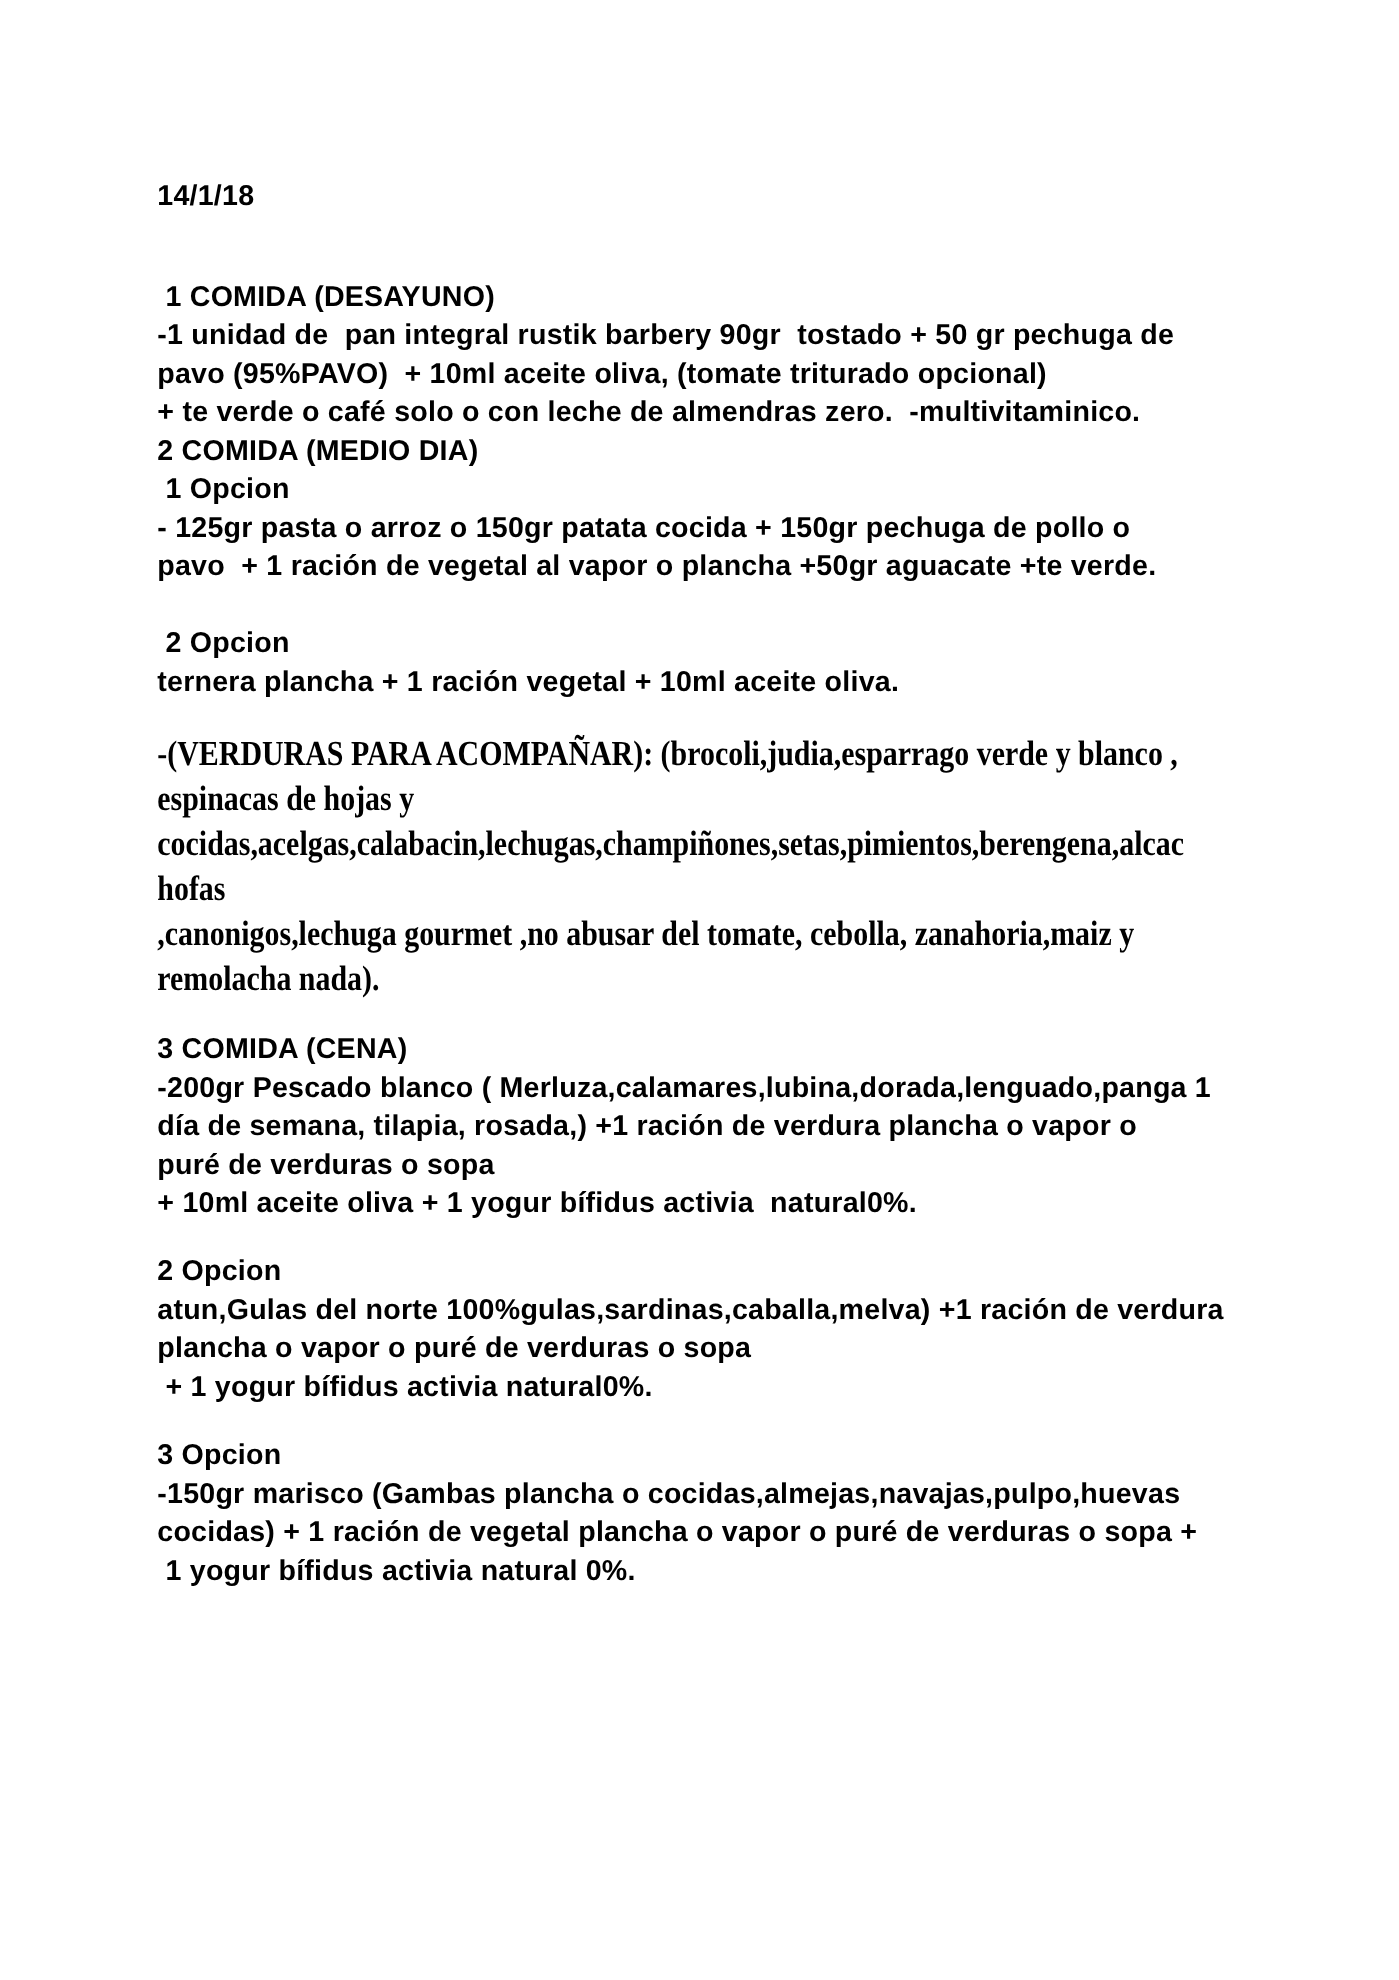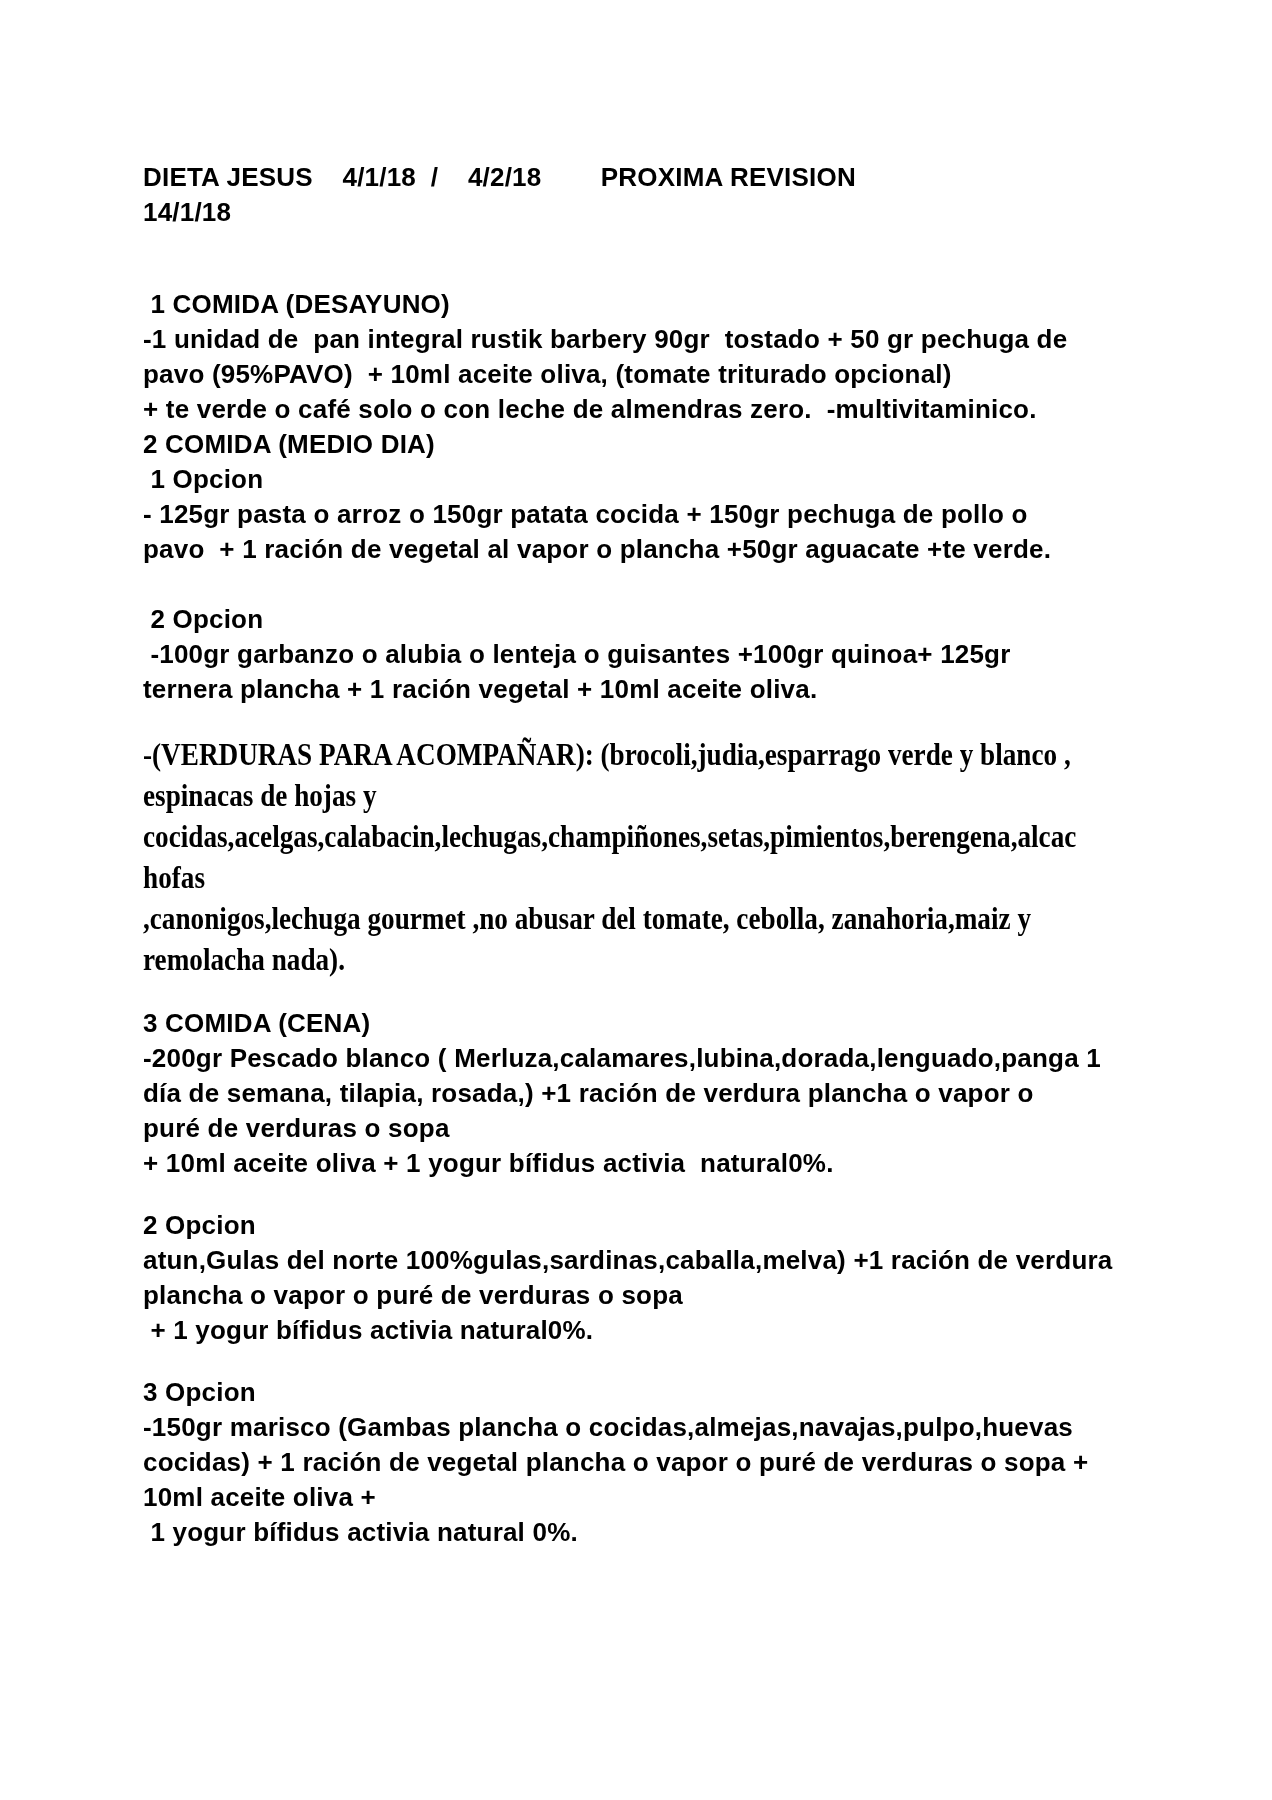--- a/index.html
+++ b/index.html
@@ -36,38 +36,36 @@
     transform: scaleX(0.85);
     transform-origin: 0 50%;
     letter-spacing: 0px;
   }
 </style>
 </head>
 <body>
 
 <div class="page" style="background: rgb(255, 255, 255); color: rgb(0, 0, 0);">
     <div class="block comic" style="margin-bottom: 57px;">
-      <div class="line">DIETA JESUS    4/1/18  /    4/2/18        PROXIMA REVISION</div>
       <div class="line">14/1/18</div>
     </div>
     <div class="block comic" style="">
       <div class="line"> 1 COMIDA (DESAYUNO)</div>
       <div class="line">-1 unidad de  pan integral rustik barbery 90gr  tostado + 50 gr pechuga de</div>
       <div class="line">pavo (95%PAVO)  + 10ml aceite oliva, (tomate triturado opcional)</div>
       <div class="line">+ te verde o café solo o con leche de almendras zero.  -multivitaminico.</div>
     </div>
     <div class="block comic" style="margin-bottom: 35px;">
       <div class="line">2 COMIDA (MEDIO DIA)</div>
       <div class="line"> 1 Opcion</div>
       <div class="line">- 125gr pasta o arroz o 150gr patata cocida + 150gr pechuga de pollo o</div>
       <div class="line">pavo  + 1 ración de vegetal al vapor o plancha +50gr aguacate +te verde.</div>
     </div>
     <div class="block comic" style="margin-bottom: 27px;">
       <div class="line"> 2 Opcion</div>
-      <div class="line"> -100gr garbanzo o alubia o lenteja o guisantes +100gr quinoa+ 125gr</div>
       <div class="line">ternera plancha + 1 ración vegetal + 10ml aceite oliva.</div>
     </div>
     <div class="block serif" style="margin-bottom: 26px;">
       <div class="line">-(VERDURAS PARA ACOMPAÑAR): (brocoli,judia,esparrago verde y blanco ,</div>
       <div class="line">espinacas de hojas y</div>
       <div class="line">cocidas,acelgas,calabacin,lechugas,champiñones,setas,pimientos,berengena,alcac</div>
       <div class="line">hofas</div>
       <div class="line">,canonigos,lechuga gourmet ,no abusar del tomate, cebolla, zanahoria,maiz y</div>
       <div class="line">remolacha nada).</div>
     </div>
@@ -81,16 +79,15 @@
     <div class="block comic" style="margin-bottom: 27px;">
       <div class="line">2 Opcion</div>
       <div class="line">atun,Gulas del norte 100%gulas,sardinas,caballa,melva) +1 ración de verdura</div>
       <div class="line">plancha o vapor o puré de verduras o sopa</div>
       <div class="line"> + 1 yogur bífidus activia natural0%.</div>
     </div>
     <div class="block comic" style="margin-bottom: 0px;">
       <div class="line">3 Opcion</div>
       <div class="line">-150gr marisco (Gambas plancha o cocidas,almejas,navajas,pulpo,huevas</div>
       <div class="line">cocidas) + 1 ración de vegetal plancha o vapor o puré de verduras o sopa +</div>
-      <div class="line">10ml aceite oliva +</div>
       <div class="line"> 1 yogur bífidus activia natural 0%.</div>
     </div>
   </div>
 
 </body></html>

